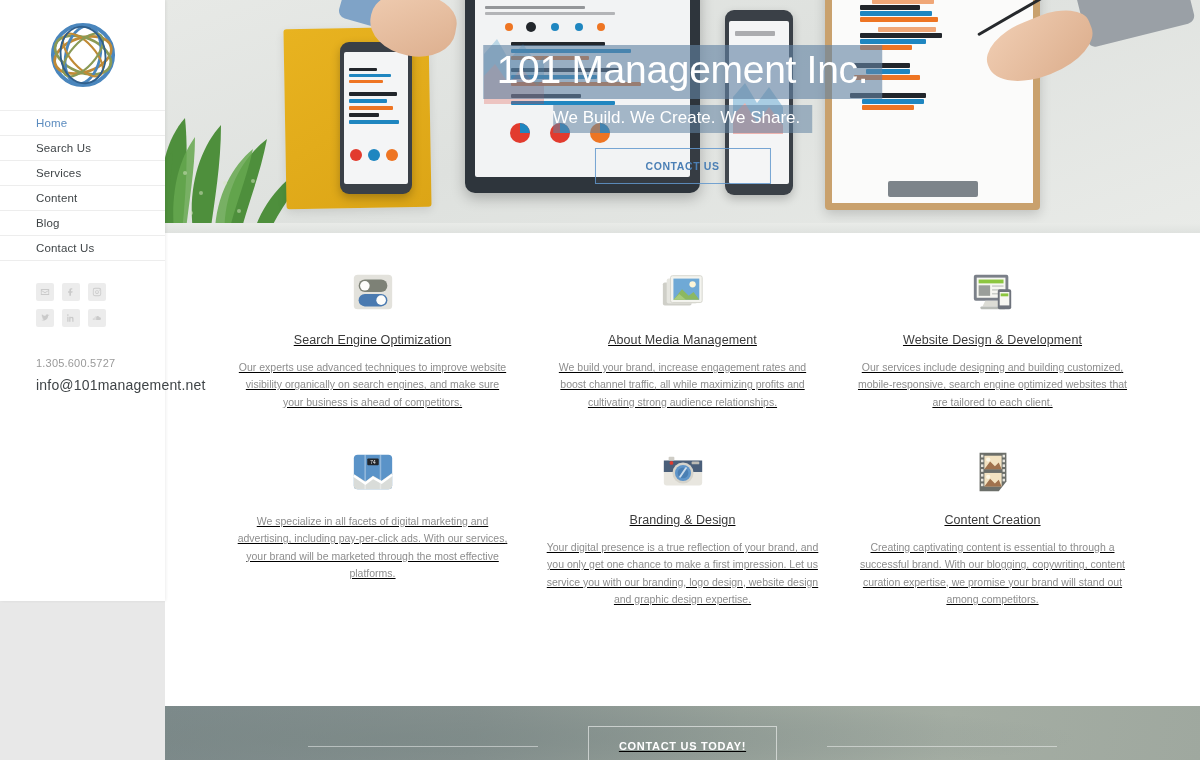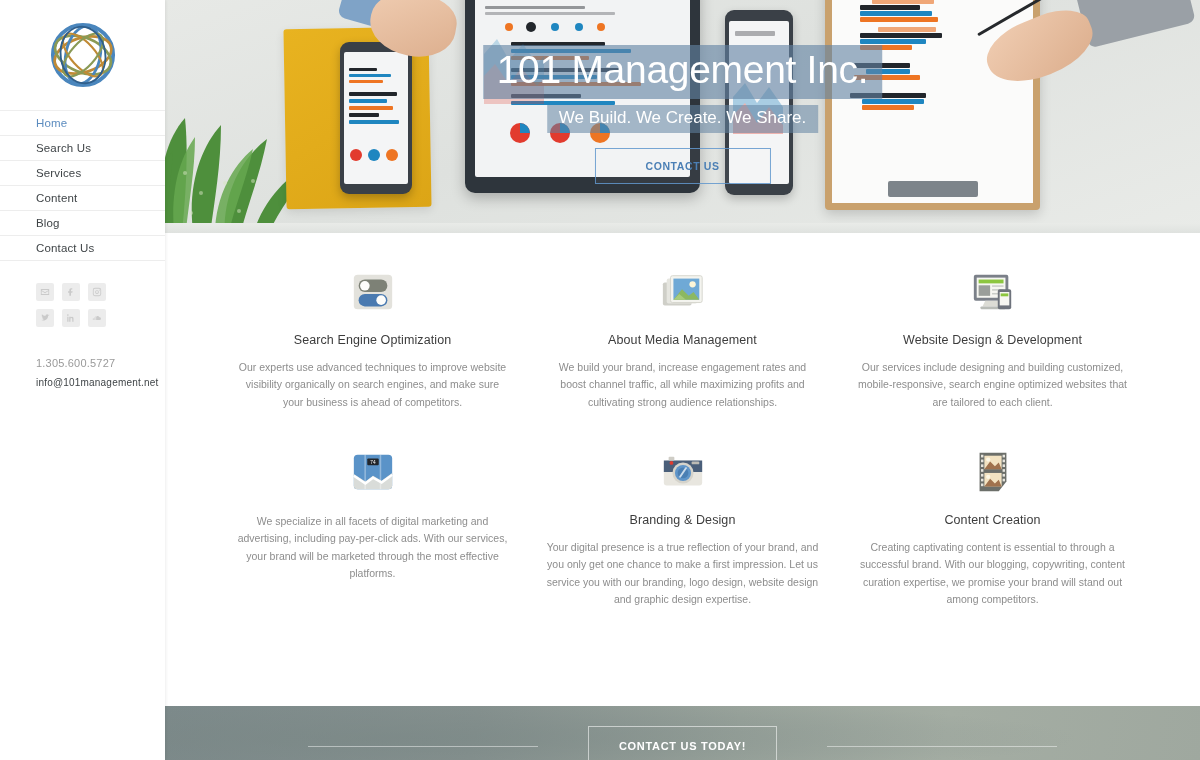--- a/index.html
+++ b/index.html
@@ -6,21 +6,21 @@
   html, body {
     width: 1200px; height: 760px;
     font-family: "Liberation Sans", sans-serif;
     background: #e8e8e8;
     overflow: hidden;
   }
   .page { position: relative; width: 1200px; height: 760px; display: flex; }
 
   
   .sidebar {
-    width: 165px; height: 760px; background: #ffffff;
+    width: 165px; height: 601px; background: #ffffff;
     flex: 0 0 165px; position: relative; z-index: 20;
     box-shadow: 1px 0 3px rgba(0,0,0,.07);
   }
   .logo-wrap { height: 110px; display: flex; align-items: center; justify-content: center; }
   .logo { width: 86px; height: 86px; display: block; }
 
   .nav { border-top: 1px solid #eeeeee; }
   .nav-item {
     display: block; height: 25px; line-height: 25px;
     padding-left: 36px; font-size: 11.5px; color: #3f4447;
@@ -33,24 +33,24 @@
   .social-row { display: flex; gap: 8px; margin-bottom: 8px; }
   .soc {
     width: 18px; height: 18px; background: #ececec; border-radius: 2px;
     display: flex; align-items: center; justify-content: center;
     color: #c8c8c8; cursor: pointer;
   }
   .soc svg { width: 10px; height: 10px; fill: #cacaca; }
 
   .contact-block { padding: 20px 10px 0 36px; line-height: 1.55; }
   .phone { font-size: 11px; color: #9a9a9a; letter-spacing: .2px; }
-  .email { font-size: 10px; color: #3f4447; letter-spacing: .2px; margin-top: 3px; display: block; text-decoration: none; }
+  .email { font-size: 14px; color: #3f4447; letter-spacing: .2px; margin-top: 3px; display: block; text-decoration: none; }
 
   
-  .main { flex: 1; position: relative; width: 1035px; }
+  .main { flex: 1; position: relative; width: 1035px; text-decoration: underline; }
 
   
   .hero { position: relative; height: 233px; width: 100%; overflow: hidden; background: #dfe2e0; }
   .hero-photo { position: absolute; inset: 0; }
   .desk { position: absolute; inset: 0; background: linear-gradient(160deg,#e7e9e6 0%, #dee1de 45%, #e9ebe8 100%); }
   .plant { position: absolute; left: -10px; bottom: -10px; width: 190px; height: 180px; }
   .notepad {
     position: absolute; left: 120px; top: 28px; width: 145px; height: 180px;
     background: linear-gradient(150deg,#e8b320,#dca516); border-radius: 3px;
     transform: rotate(-1deg); box-shadow: 0 3px 10px rgba(0,0,0,.10);
@@ -89,21 +89,21 @@
 
   .hero-overlay-text { position: absolute; inset: 0; z-index: 6; }
   .hero-title {
     position: absolute; left: 50%; top: 45px; transform: translateX(-50%);
     font-size: 39px; font-weight: 300; color: #ffffff; white-space: nowrap;
     background: rgba(98,131,163,.62); padding: 3px 14px 7px 14px; letter-spacing: -.3px;
   }
   .hero-sub {
     position: absolute; left: 50%; top: 105px; transform: translateX(-50%);
     font-size: 17px; font-weight: 300; color: #ffffff; white-space: nowrap;
-    background: rgba(98,131,163,.55); padding: 3px 12px 5px 12px;
+    background: rgba(98,131,163,.55); padding: 3px 12px 5px 0;
   }
   .hero-btn {
     position: absolute; left: 50%; top: 148px; transform: translateX(-50%);
     border: 1px solid rgba(96,150,205,.85); color: #4b7fb5; background: rgba(255,255,255,.04);
     font-size: 10.5px; font-weight: 700; letter-spacing: .6px;
     padding: 11px 50px; cursor: pointer;
   }
 
   
   .services { background: #ffffff; padding: 36px 0 60px 0; min-height: 445px; }

